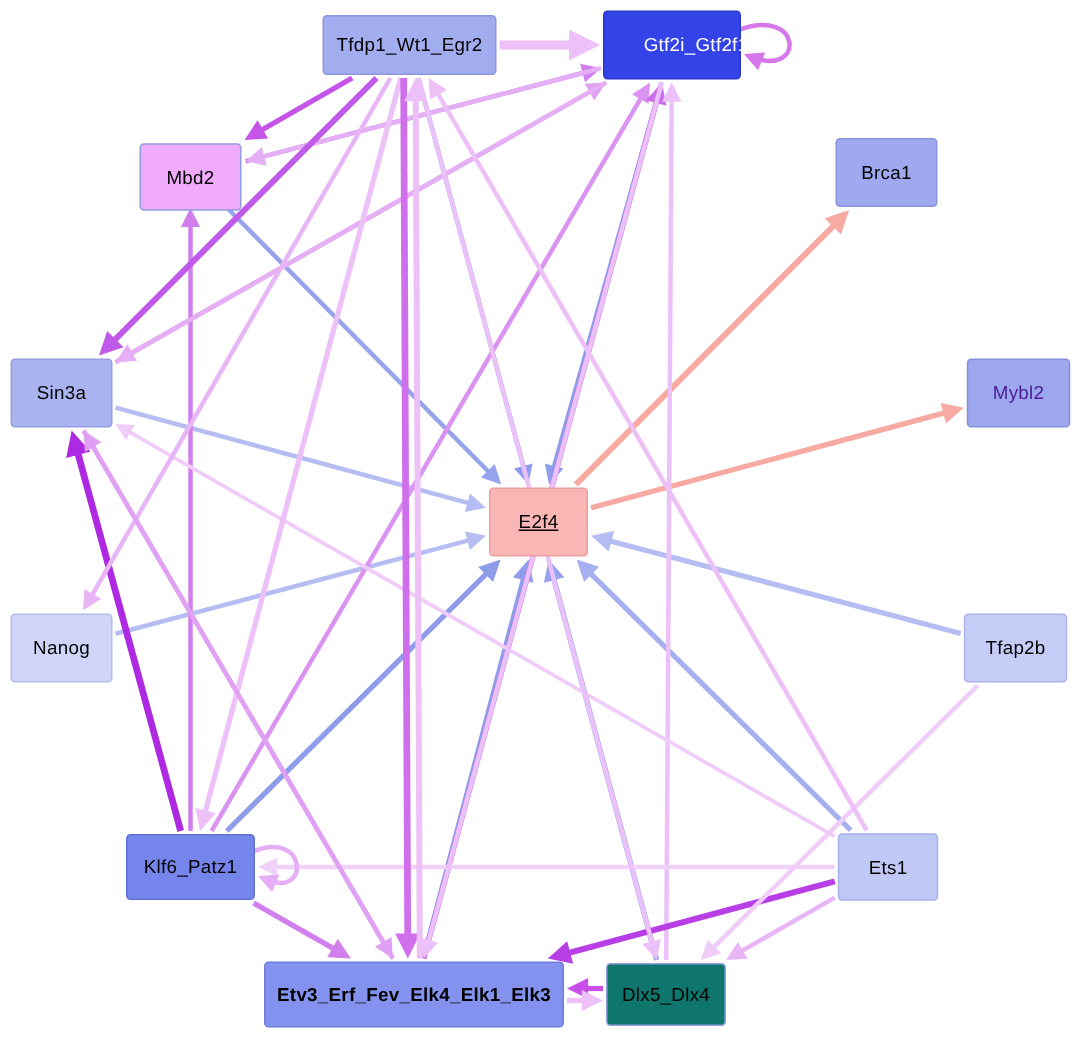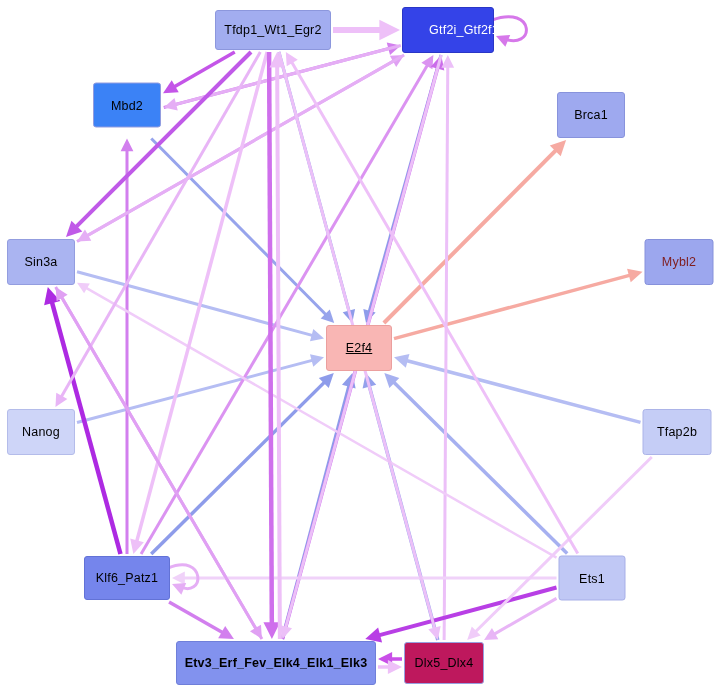--- a/index.html
+++ b/index.html
@@ -193,47 +193,47 @@
         <line x1="577.7381386861314" y1="553.5" x2="291.4914452878515" y2="61.765868394177524" stroke="#eec0f8" stroke-width="3" stroke-linecap="butt"></line>
       </g>
     </svg>
   <div id="node-layer">
       <div class="node" style="left: 273px; top: 30px; width: 116px; height: 40px; background: rgb(162, 173, 240); border: 1px solid rgb(140, 151, 221);">
         <span style="color: rgb(0, 0, 0);">Tfdp1_Wt1_Egr2</span>
       </div>
       <div class="node" style="left: 448px; top: 30px; width: 92px; height: 46px; background: rgb(52, 67, 232); border: 1px solid rgb(42, 54, 198); padding-left: 32px;">
         <span style="color: rgb(255, 255, 255);">Gtf2i_Gtf2f1</span>
       </div>
-      <div class="node" style="left: 127px; top: 105px; width: 68px; height: 45px; background: #3b82f6; border: 1px solid rgb(146, 156, 223);">
+      <div class="node" style="left: 127px; top: 118px; width: 68px; height: 45px; background: #f0abfc; border: 1px solid rgb(146, 156, 223);">
         <span style="color: rgb(0, 0, 0);">Mbd2</span>
       </div>
       <div class="node" style="left: 591px; top: 115px; width: 68px; height: 46px; background: rgb(158, 169, 239); border: 1px solid rgb(136, 147, 220);">
         <span style="color: rgb(0, 0, 0);">Brca1</span>
       </div>
       <div class="node" style="left: 41px; top: 262px; width: 68px; height: 46px; background: rgb(170, 180, 241); border: 1px solid rgb(147, 157, 223);">
         <span style="color: rgb(0, 0, 0);">Sin3a</span>
       </div>
       <div class="node" style="left: 679px; top: 262px; width: 69px; height: 46px; background: rgb(156, 167, 238); border: 1px solid rgb(134, 145, 219);">
-        <span style="color: #7f1d1d;">Mybl2</span>
+        <span style="color: #4c1d95;">Mybl2</span>
       </div>
       <div class="node" style="left: 359px; top: 348px; width: 66px; height: 46px; background: rgb(249, 182, 180); border: 1px solid rgb(235, 159, 158);">
         <span style="color: rgb(0, 0, 0); text-decoration: underline;">E2f4</span>
       </div>
       <div class="node" style="left: 41px; top: 432px; width: 68px; height: 46px; background: rgb(206, 213, 248); border: 1px solid rgb(180, 188, 234);">
         <span style="color: rgb(0, 0, 0);">Nanog</span>
       </div>
       <div class="node" style="left: 677px; top: 432px; width: 69px; height: 46px; background: rgb(197, 205, 246); border: 1px solid rgb(172, 180, 232);">
         <span style="color: rgb(0, 0, 0);">Tfap2b</span>
       </div>
       <div class="node" style="left: 127px; top: 578px; width: 86px; height: 44px; background: rgb(117, 133, 236); border: 1px solid rgb(98, 114, 214);">
         <span style="color: rgb(0, 0, 0);">Klf6_Patz1</span>
       </div>
       <div class="node" style="left: 592px; top: 578px; width: 67px; height: 45px; background: rgb(192, 200, 245); border: 1px solid rgb(167, 175, 231);">
         <span style="color: rgb(0, 0, 0);">Ets1</span>
       </div>
       <div class="node" style="left: 276px; top: 663px; width: 200px; height: 44px; background: rgb(130, 146, 238); border: 1px solid rgb(111, 127, 217); font-weight: bold;">
         <span style="color: rgb(0, 0, 0);">Etv3_Erf_Fev_Elk4_Elk1_Elk3</span>
       </div>
-      <div class="node" style="left: 444px; top: 663px; width: 80px; height: 42px; background: #be185d; border: 1px solid rgb(151, 160, 224);">
+      <div class="node" style="left: 444px; top: 663px; width: 80px; height: 42px; background: #0f766e; border: 1px solid rgb(151, 160, 224);">
         <span style="color: rgb(0, 0, 0);">Dlx5_Dlx4</span>
       </div>
     </div>
 </div>
 
 </body></html>

